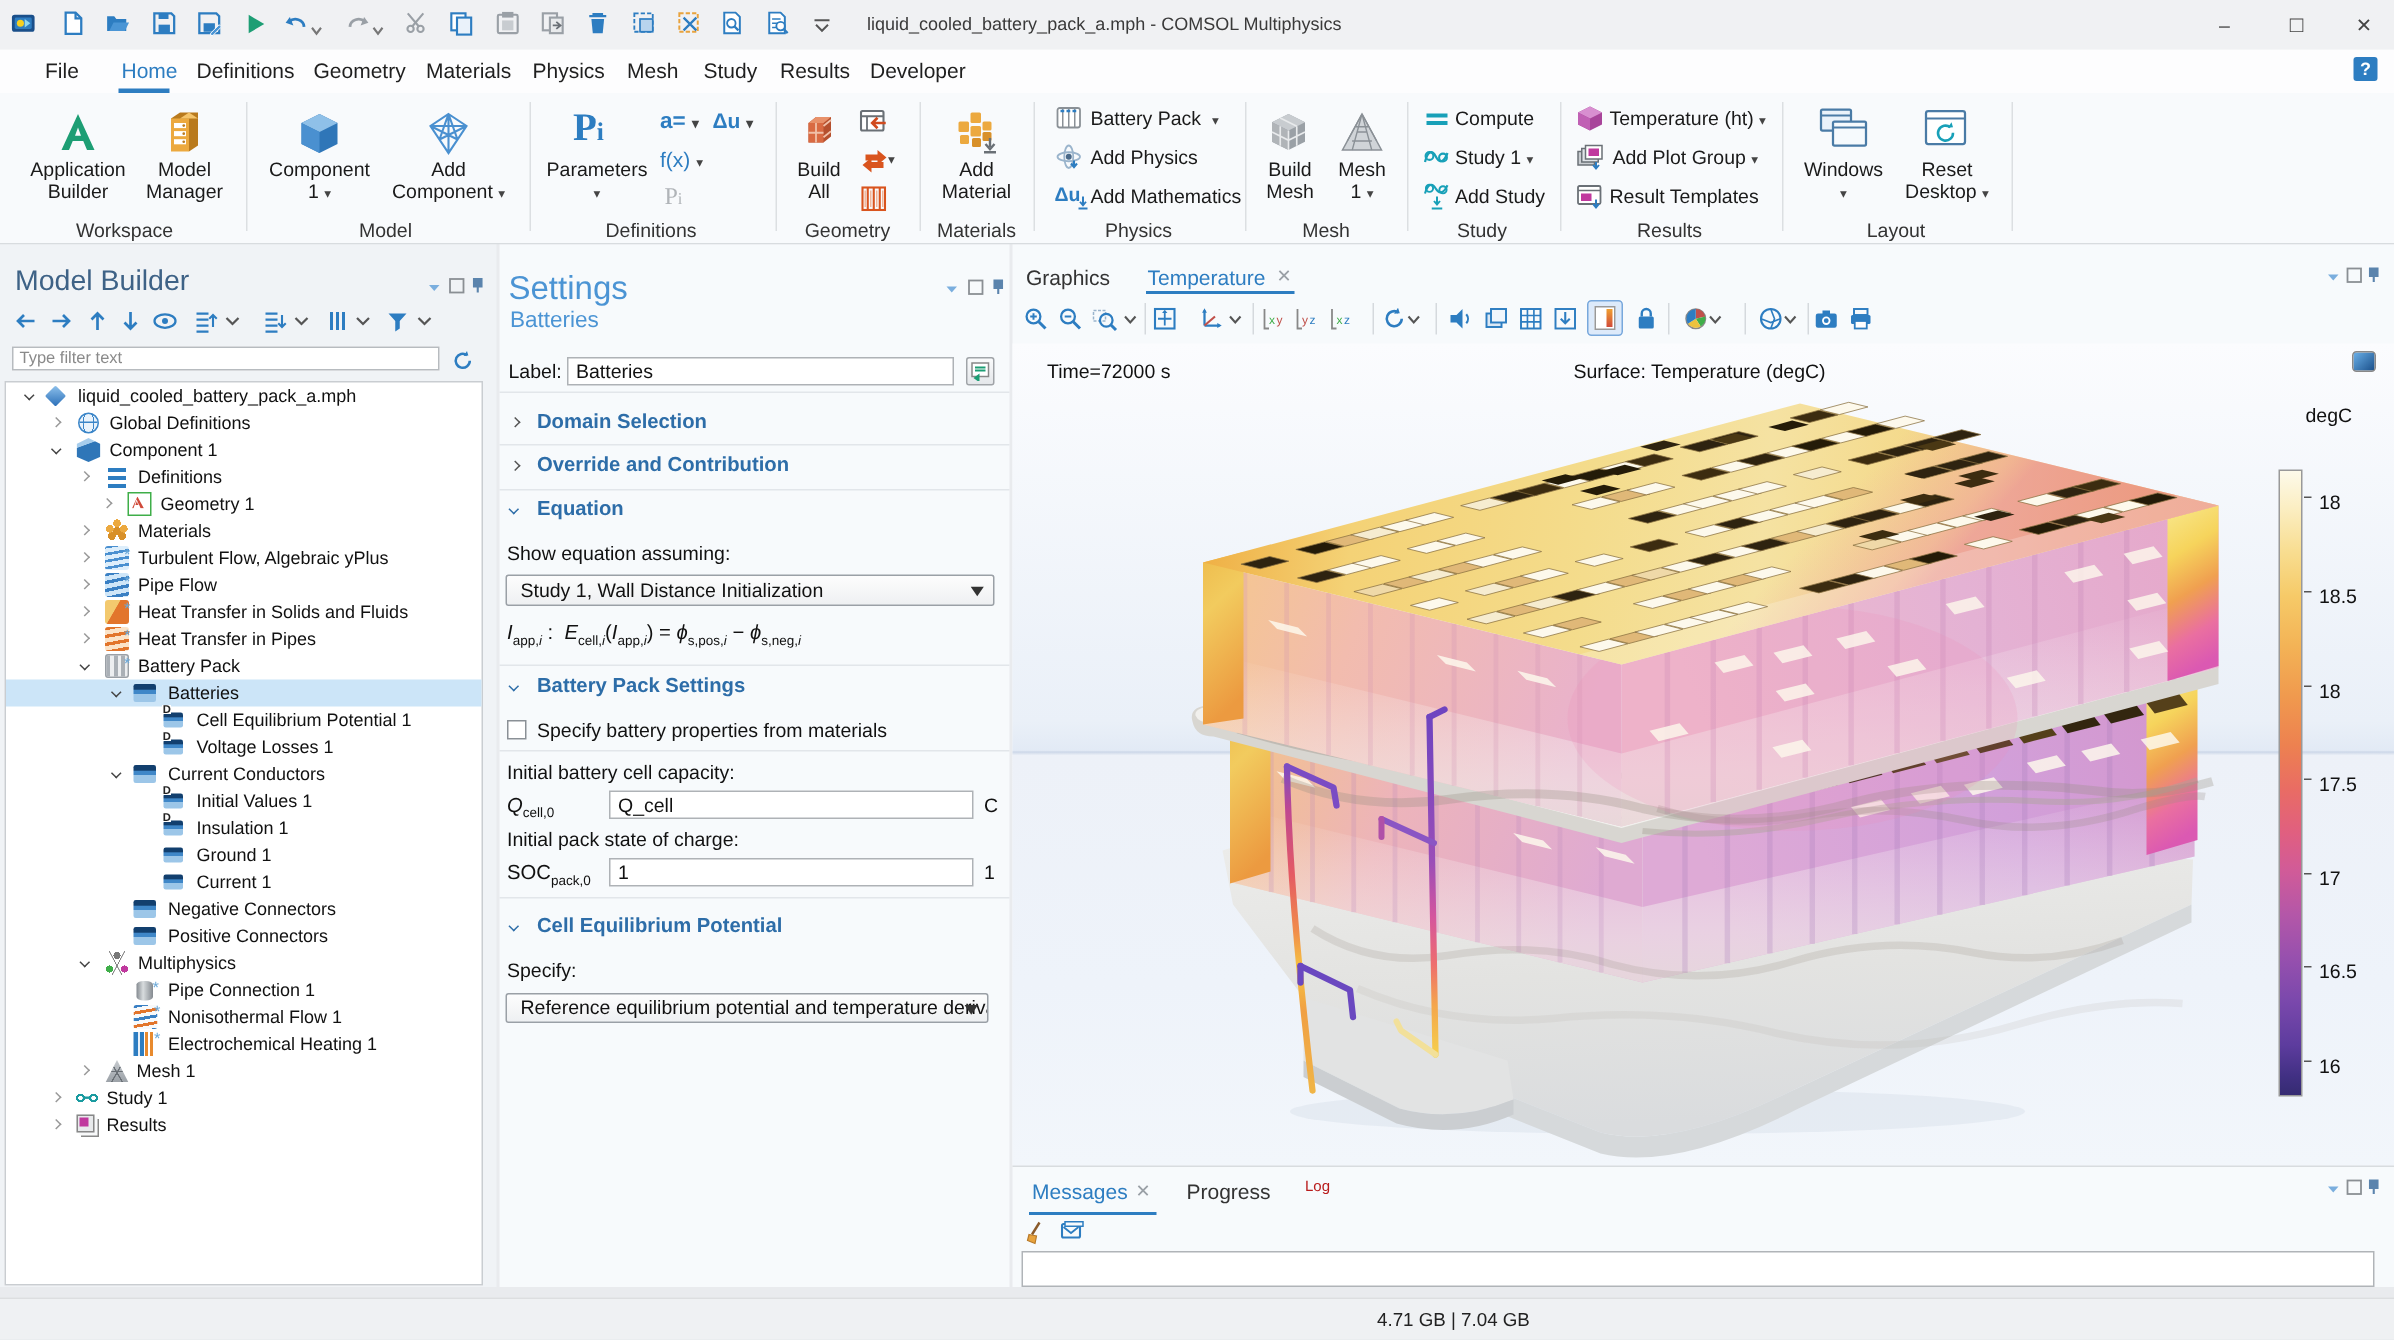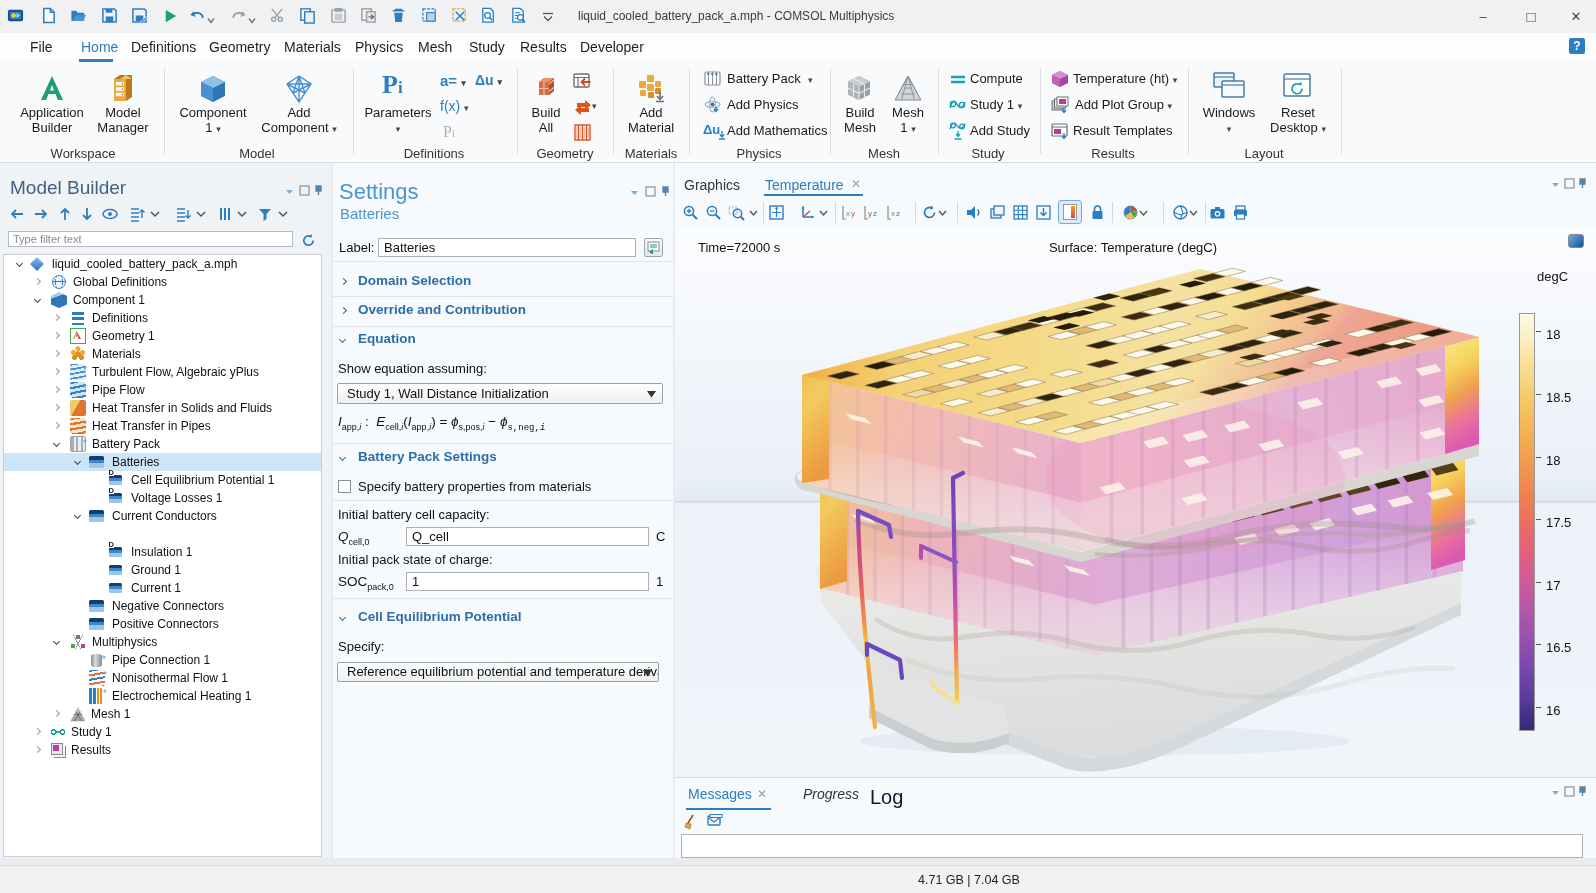--- a/index.html
+++ b/index.html
@@ -468,21 +468,21 @@
     <div class="trow" style="top:36px;">
         <div class="texp exp-v" style="left:31px;"></div>
         <div class="ticon icon-comp" style="left:47px;"></div>
         <div class="tlabel" style="left:69px;">Component 1</div>
       </div>
     <div class="trow" style="top:54px;">
         <div class="texp exp-r" style="left:50px;"></div>
         <div class="ticon icon-defs" style="left:66px;"></div>
         <div class="tlabel" style="left:88px;">Definitions</div>
       </div>
-    <div class="trow" style="top:72px;">
+    <div class="trow" style="top:72px;margin-left:15px;">
         <div class="texp exp-r" style="left:50px;"></div>
         <div class="ticon icon-geom" style="left:66px;"></div>
         <div class="tlabel" style="left:88px;">Geometry 1</div>
       </div>
     <div class="trow" style="top:90px;">
         <div class="texp exp-r" style="left:50px;"></div>
         <div class="ticon icon-mat" style="left:66px;"></div>
         <div class="tlabel" style="left:88px;">Materials</div>
       </div>
     <div class="trow" style="top:108px;">
@@ -520,20 +520,24 @@
         <div class="tlabel" style="left:127px;">Cell Equilibrium Potential 1</div>
       </div>
     <div class="trow" style="top:234px;">
         <div class="ticon icon-featD" style="left:105px;"></div>
         <div class="tlabel" style="left:127px;">Voltage Losses 1</div>
       </div>
     <div class="trow" style="top:252px;">
         <div class="texp exp-v" style="left:71px;"></div>
         <div class="ticon icon-folder" style="left:85px;"></div>
         <div class="tlabel" style="left:108px;">Current Conductors</div>
+      </div>
+    <div class="trow" style="top:270px;">
+        <div class="ticon icon-featD" style="left:105px;"></div>
+        <div class="tlabel" style="left:127px;">Initial Values 1</div>
       </div>
     <div class="trow" style="top:288px;">
         <div class="ticon icon-featD" style="left:105px;"></div>
         <div class="tlabel" style="left:127px;">Insulation 1</div>
       </div>
     <div class="trow" style="top:306px;">
         <div class="ticon icon-feat" style="left:105px;"></div>
         <div class="tlabel" style="left:127px;">Ground 1</div>
       </div>
     <div class="trow" style="top:324px;">
@@ -615,21 +619,21 @@
   <div class="ssep" style="top:163px;"></div>
 
   <div class="texp exp-v" style="left:7px; top:174px; border-color:#2d6da8;"></div>
   <div class="shead" style="left:25px; top:168px;">Equation</div>
   <div class="stext" style="left:5px; top:198px;">Show equation assuming:</div>
   <div class="sdrop" style="left:4px; top:220px; width:326px; height:21px; line-height:19px; padding-left:9px;">Study 1, Wall Distance Initialization
     <svg style="position:absolute; right:6px; top:7px; width:9px; height:7px;" viewBox="0 0 9 7">
         <path d="M0 0 h9 l-4.5 6.5 z" fill="#333"></path>
       </svg>
   </div>
-  <div class="stext" style="left:5px; top:251px; font-size:13.5px;"><i>I</i><sub style="font-size:9px;">app,<i>i</i></sub> :&nbsp;&nbsp;<i>E</i><sub style="font-size:9px;">cell,<i>i</i></sub>(<i>I</i><sub style="font-size:9px;">app,<i>i</i></sub>) = <i>ϕ</i><sub style="font-size:9px;">s,pos,<i>i</i></sub> − <i>ϕ</i><sub style="font-size:9px;font-family:Liberation Mono, monospace;">s,neg,<i>i</i></sub></div>
+  <div class="stext" style="left:5px; top:251px; font-size:13.5px;"><i>I</i><sub style="font-size:9px;">app,<i>i</i></sub> :&nbsp;&nbsp;<i>E</i><sub style="font-size:9px;">cell,<i>i</i></sub>(<i>I</i><sub style="font-size:9px;">app,<i>i</i></sub>) = <i>ϕ</i><sub style="font-size:9px;">s,pos,<i>i</i></sub> − <i>ϕ</i><sub style="font-size:9px;">s,neg,<i>i</i></sub></div>
   <div class="ssep" style="top:280px;"></div>
 
   <div class="texp exp-v" style="left:7px; top:292px; border-color:#2d6da8;"></div>
   <div class="shead" style="left:25px; top:286px;">Battery Pack Settings</div>
   <div style="position:absolute; left:5px; top:317px; width:13px; height:13px; background:#fff; border:1px solid #8a9096;"></div>
   <div class="stext" style="left:25px; top:316px;">Specify battery properties from materials</div>
   <div class="ssep" style="top:337px;"></div>
   <div class="stext" style="left:5px; top:344px;">Initial battery cell capacity:</div>
   <div class="stext" style="left:5px; top:366px; font-size:13.5px;"><i>Q</i><sub style="font-size:9px;">cell,0</sub></div>
   <div class="sinput" style="left:73px; top:364px; width:243px; height:19px; line-height:17px;">Q_cell</div>
@@ -1132,22 +1136,22 @@
 <path d="M246,317 L281,333" fill="none" stroke="#8a55c4" stroke-width="4" stroke-linecap="round"></path>
 <path d="M246,317 L246,329" fill="none" stroke="#b050a8" stroke-width="4" stroke-linecap="round"></path>
       </svg>
   </div>
 </div>
 
 <div id="messages-panel">
   <div style="position:absolute; left:13px; top:8px; font-size:14px; color:#2d7dc1;">Messages</div>
   <div style="position:absolute; left:82px; top:9px; font-size:12px; color:#9aa0a6;">✕</div>
   <div style="position:absolute; left:11px; top:30px; width:85px; height:2px; background:#2d7dc1;"></div>
-  <div style="position:absolute; left:128px; top:8px; font-size:14px; color:#333;font-style:italic;">Progress</div>
-  <div style="position:absolute; left:195px; top:8px; font-size:20px; color:#0f172a;">Log</div>
+  <div style="position:absolute; left:116px; top:8px; font-size:14px; color:#333;">Progress</div>
+  <div style="position:absolute; left:195px; top:8px; font-size:10px; color:#b91c1c;">Log</div>
   <svg class="hicon" style="left:874px; top:8px;" viewBox="0 0 13 13">
       <path d="M3 5 L6.5 9 L10 5 Z" fill="#7aaede"></path>
     </svg>
   <svg class="hicon" style="left:888px; top:7px;" viewBox="0 0 13 13">
       <rect x="2" y="2" width="9" height="9" fill="none" stroke="#8a8f94" stroke-width="1.2"></rect>
     </svg>
   <svg class="hicon" style="left:901px; top:7px;" viewBox="0 0 13 13">
       <path d="M4 2 h5 v5 h-5 z M6.5 7 v4" stroke="#5b84ad" stroke-width="1.4" fill="#5b84ad"></path>
     </svg>
   <svg style="position:absolute; left:8px; top:36px; width:16px; height:16px;" viewBox="0 0 16 16">

